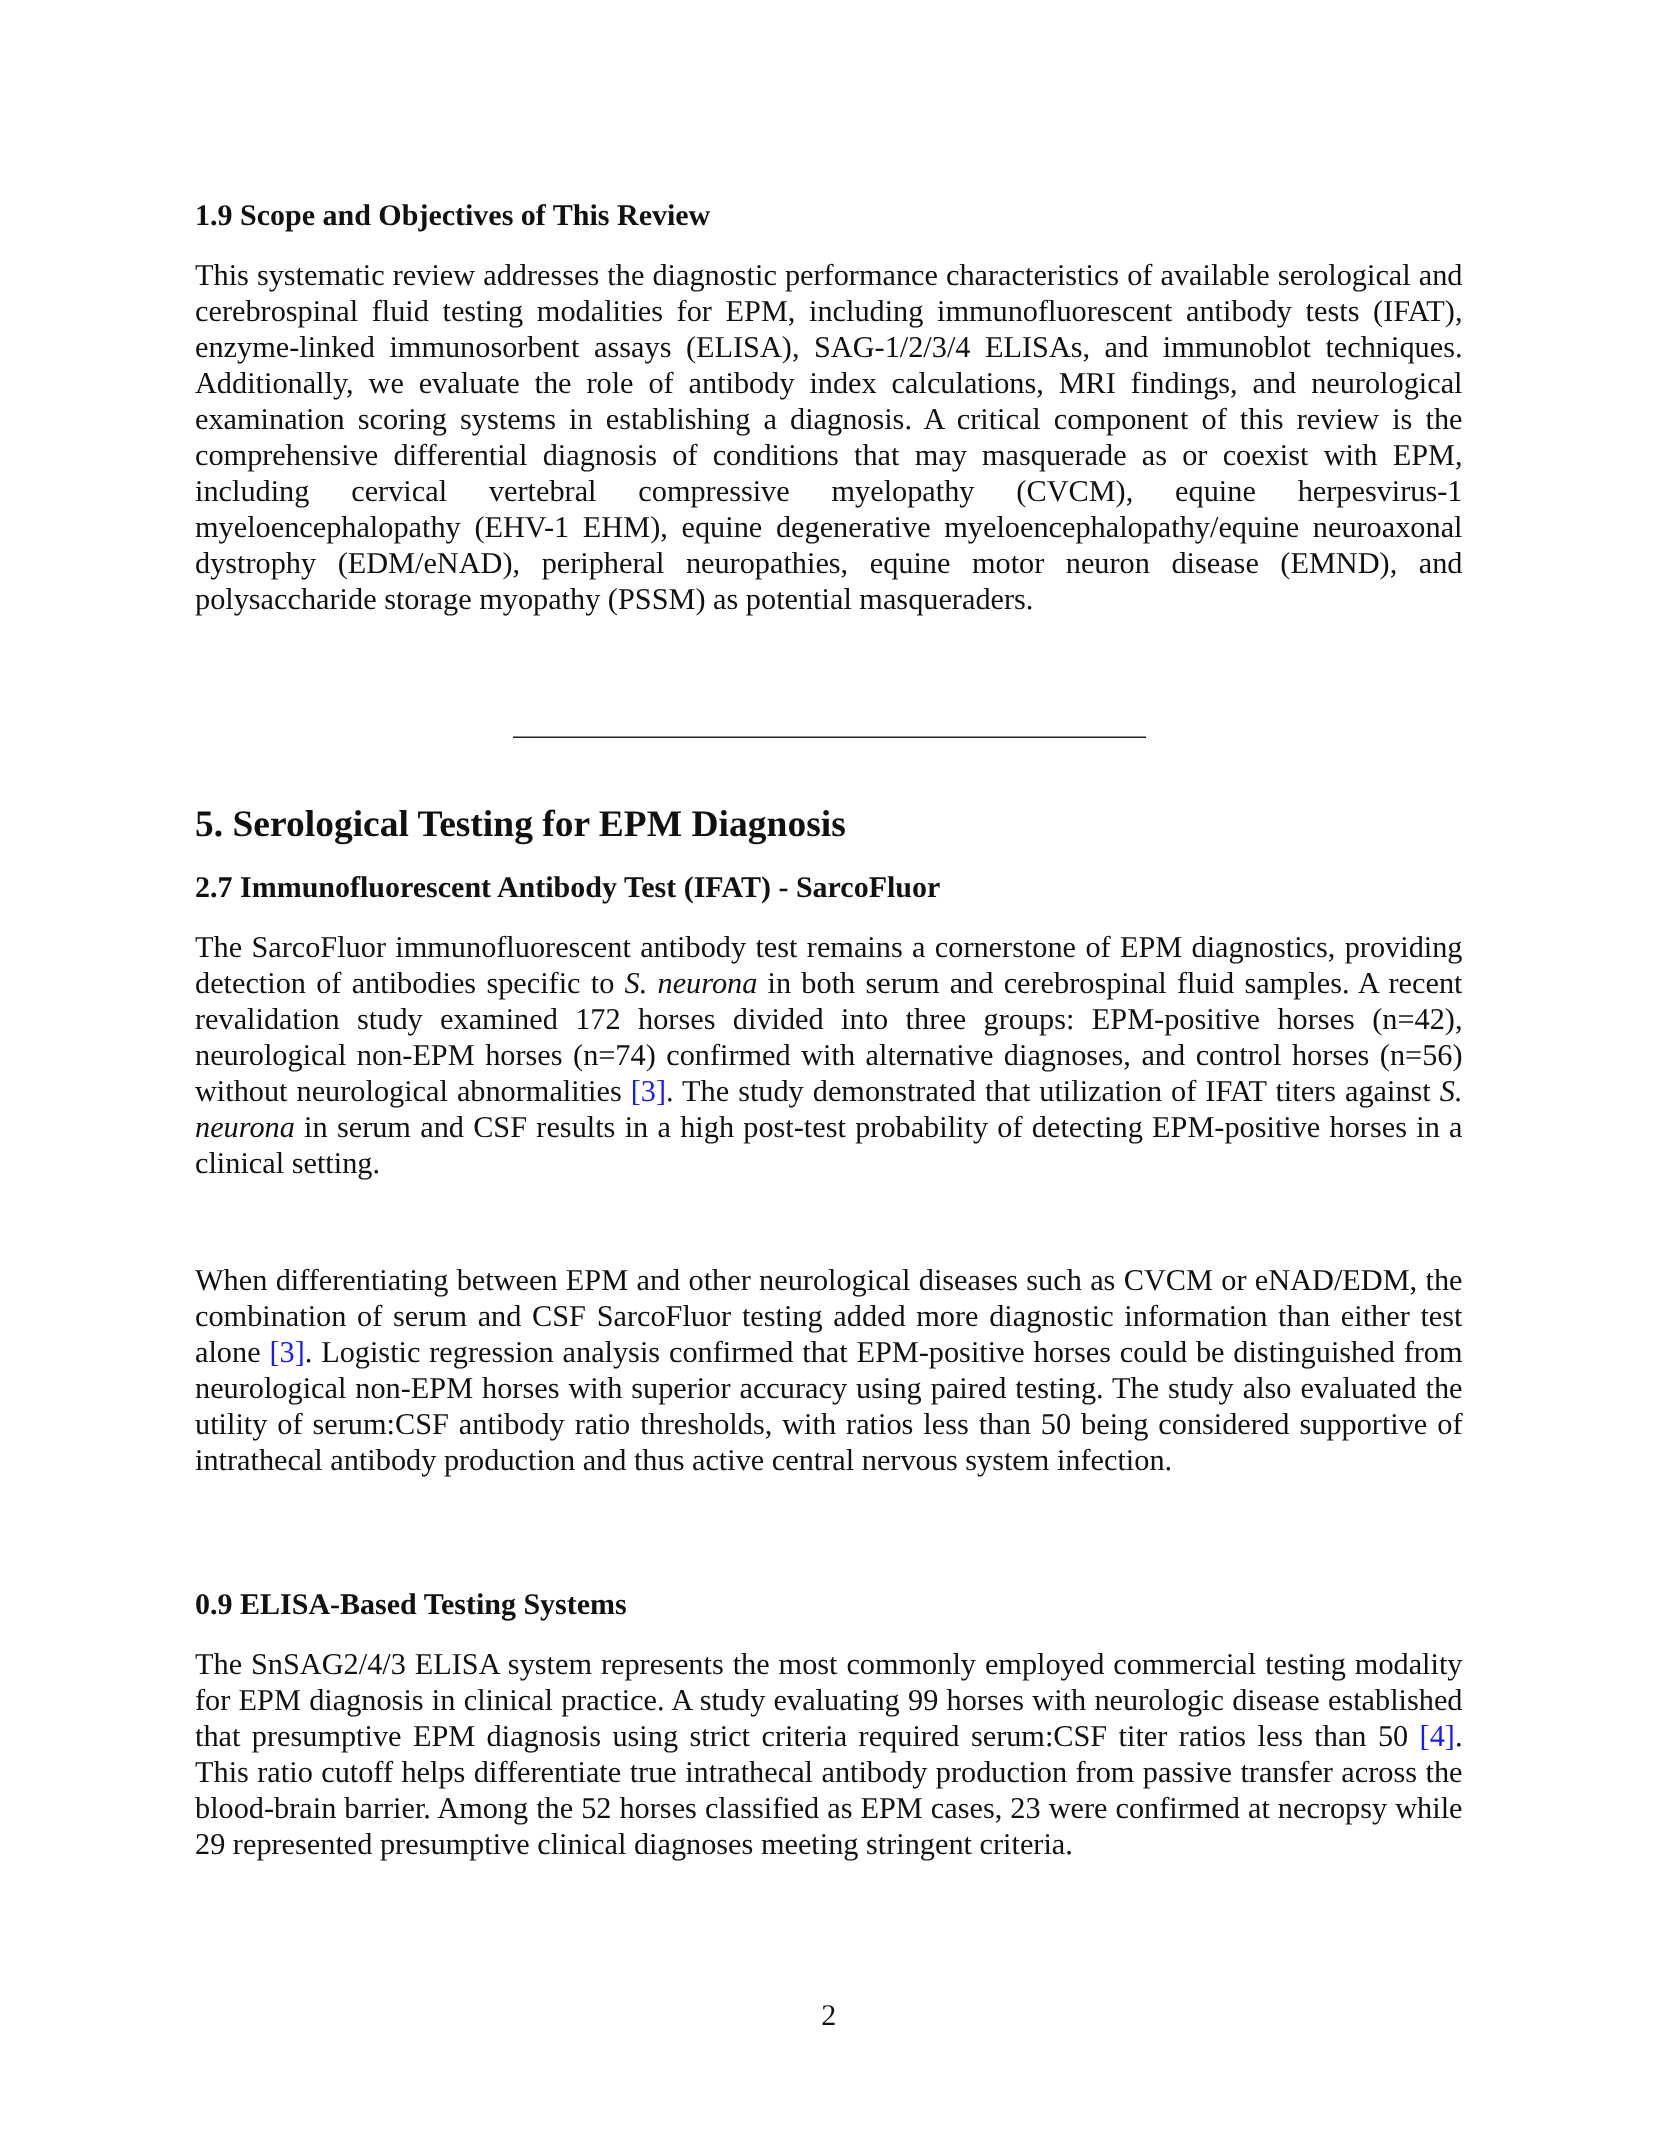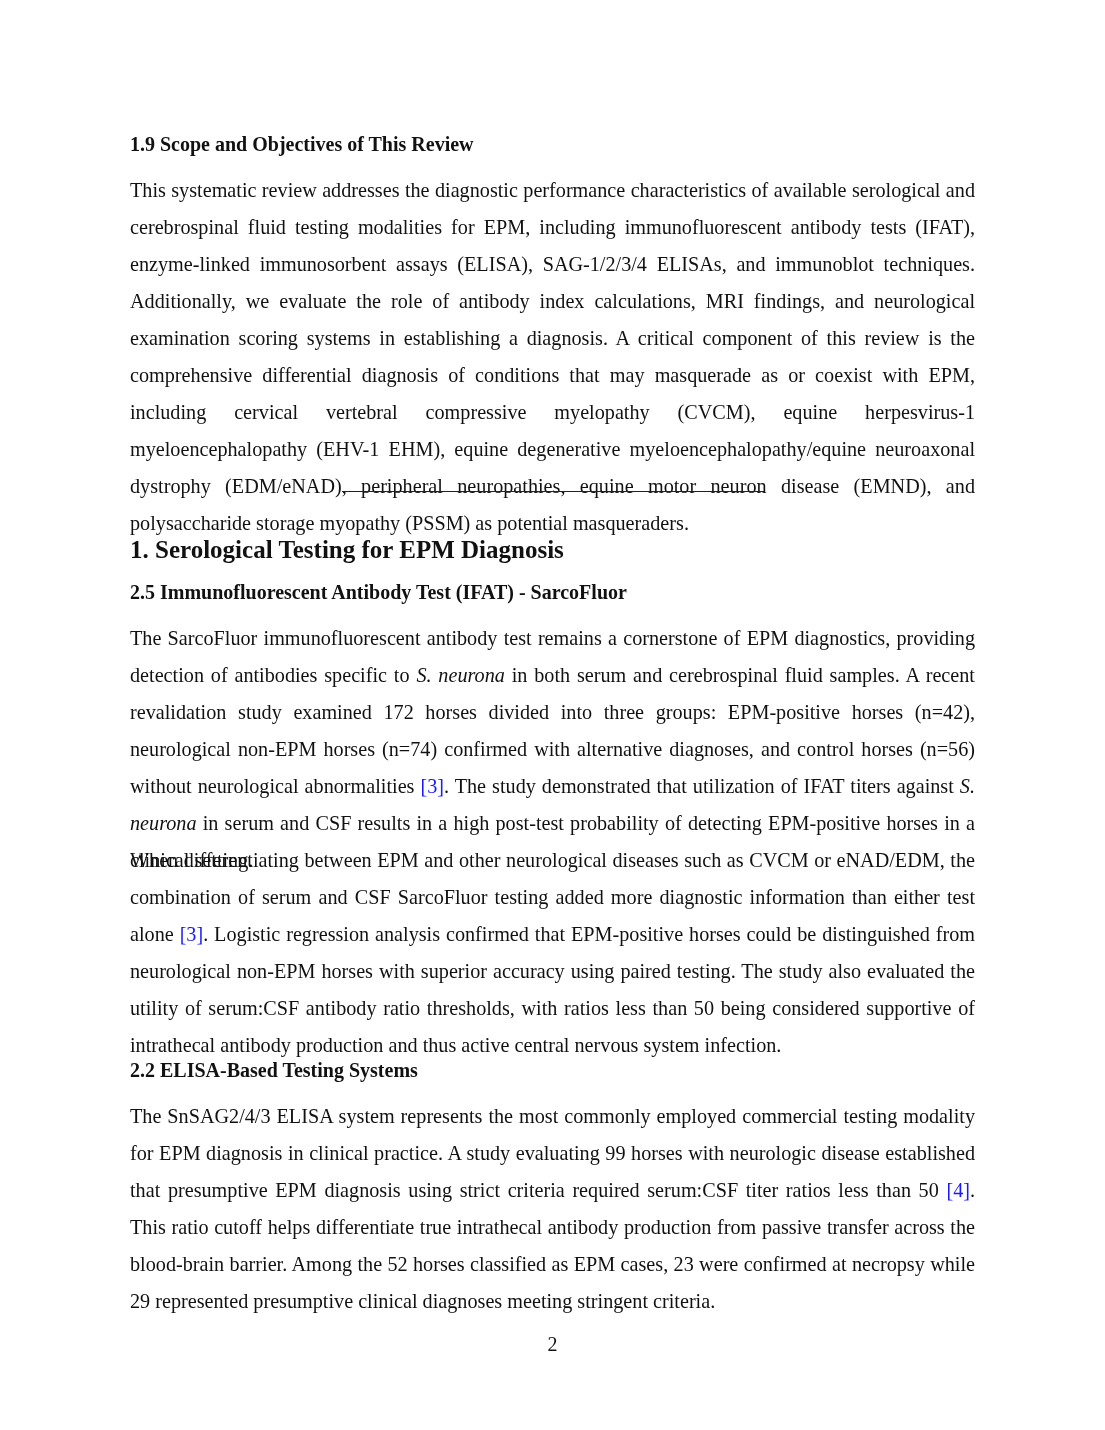--- a/index.html
+++ b/index.html
@@ -30,21 +30,21 @@
       line-height: 30px;
       margin: 0;
       position: absolute;
       left: 0;
     }
     .para {
       position: absolute;
       left: 0;
       width: 845px;
       font-size: 20.2px;
-      line-height: 37px;
+      line-height: 24px;
       text-align: justify;
       hyphens: auto;
       margin: 0;
     }
     .cite { color: #1a1aff; cursor: pointer; }
     .rule {
       position: absolute;
       left: 212px;
       top: 491px;
       width: 422px;
@@ -65,27 +65,27 @@
 <body>
 
 <div class="page">
 
   <h3 class="subsec" style="top:131px;">1.9 Scope and Objectives of This Review</h3>
 
   <p class="para" style="top:172px;">This systematic review addresses the diagnostic performance characteristics of available serological and cerebrospinal fluid testing modalities for EPM, including immunofluorescent antibody tests (IFAT), enzyme-linked immunosorbent assays (ELISA), SAG-1/2/3/4 ELISAs, and immunoblot techniques.  Additionally, we evaluate the role of antibody index calculations, MRI findings, and neurological examination scoring systems in establishing a diagnosis.  A critical component of this review is the comprehensive differential diagnosis of conditions that may masquerade as or coexist with EPM, including cervical vertebral compressive myelopathy (CVCM), equine herpesvirus-1 myeloencephalopathy (EHV-1 EHM), equine degenerative myeloencephalopathy/equine neuroaxonal dystrophy (EDM/eNAD), peripheral neuropathies, equine motor neuron disease (EMND), and polysaccharide storage myopathy (PSSM) as potential masqueraders.</p>
 
   <div class="rule"></div>
 
-  <h2 class="sec" style="top:535px;">1. Serological Testing for EPM Diagnosis</h2>
+  <h2 class="sec" style="top:535px;">5. Serological Testing for EPM Diagnosis</h2>
 
-  <h3 class="subsec" style="top:579px;">2.5 Immunofluorescent Antibody Test (IFAT) - SarcoFluor</h3>
+  <h3 class="subsec" style="top:579px;">2.7 Immunofluorescent Antibody Test (IFAT) - SarcoFluor</h3>
 
   <p class="para" style="top:620px;"><span>The SarcoFluor immunofluorescent antibody test remains a cornerstone of EPM diagnostics, providing detection of antibodies specific to </span><em>S. neurona</em><span> in both serum and cerebrospinal fluid samples.  A recent revalidation study examined 172 horses divided into three groups:  EPM-positive horses (n=42), neurological non-EPM horses (n=74) confirmed with alternative diagnoses, and control horses (n=56) without neurological abnormalities </span><span class="cite">[3]</span><span>.  The study demonstrated that utilization of IFAT titers against </span><em>S. neurona</em><span> in serum and CSF results in a high post-test probability of detecting EPM-positive horses in a clinical setting.</span></p>
 
   <p class="para" style="top:842px;"><span>When differentiating between EPM and other neurological diseases such as CVCM or eNAD/EDM, the combination of serum and CSF SarcoFluor testing added more diagnostic information than either test alone </span><span class="cite">[3]</span><span>. Logistic regression analysis confirmed that EPM-positive horses could be distinguished from neurological non-EPM horses with superior accuracy using paired testing. The study also evaluated the utility of serum:CSF antibody ratio thresholds, with ratios less than 50 being considered supportive of intrathecal antibody production and thus active central nervous system infection.</span></p>
 
-  <h3 class="subsec" style="top:1057px;">2.2 ELISA-Based Testing Systems</h3>
+  <h3 class="subsec" style="top:1057px;">0.9 ELISA-Based Testing Systems</h3>
 
   <p class="para" style="top:1098px;"><span>The SnSAG2/4/3 ELISA system represents the most commonly employed commercial testing modality for EPM diagnosis in clinical practice.  A study evaluating 99 horses with neurologic disease established that presumptive EPM diagnosis using strict criteria required serum:CSF titer ratios less than 50 </span><span class="cite">[4]</span><span>.  This ratio cutoff helps differentiate true intrathecal antibody production from passive transfer across the blood-brain barrier.  Among the 52 horses classified as EPM cases, 23 were confirmed at necropsy while 29 represented presumptive clinical diagnoses meeting stringent criteria.</span></p>
 
 </div>
 
 <div class="pagenum">2</div>
 
 </body></html>

